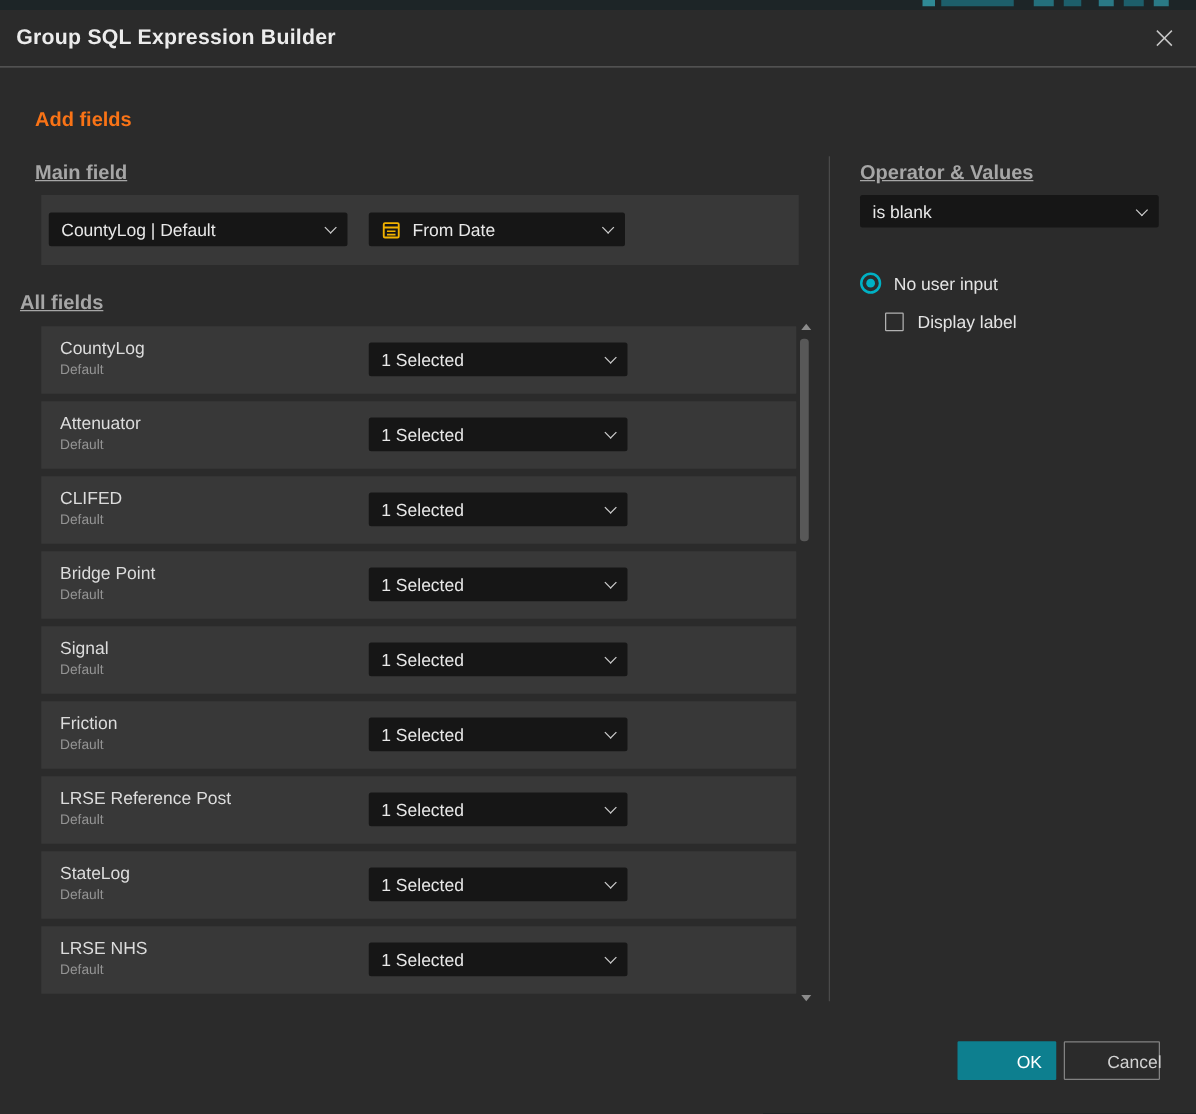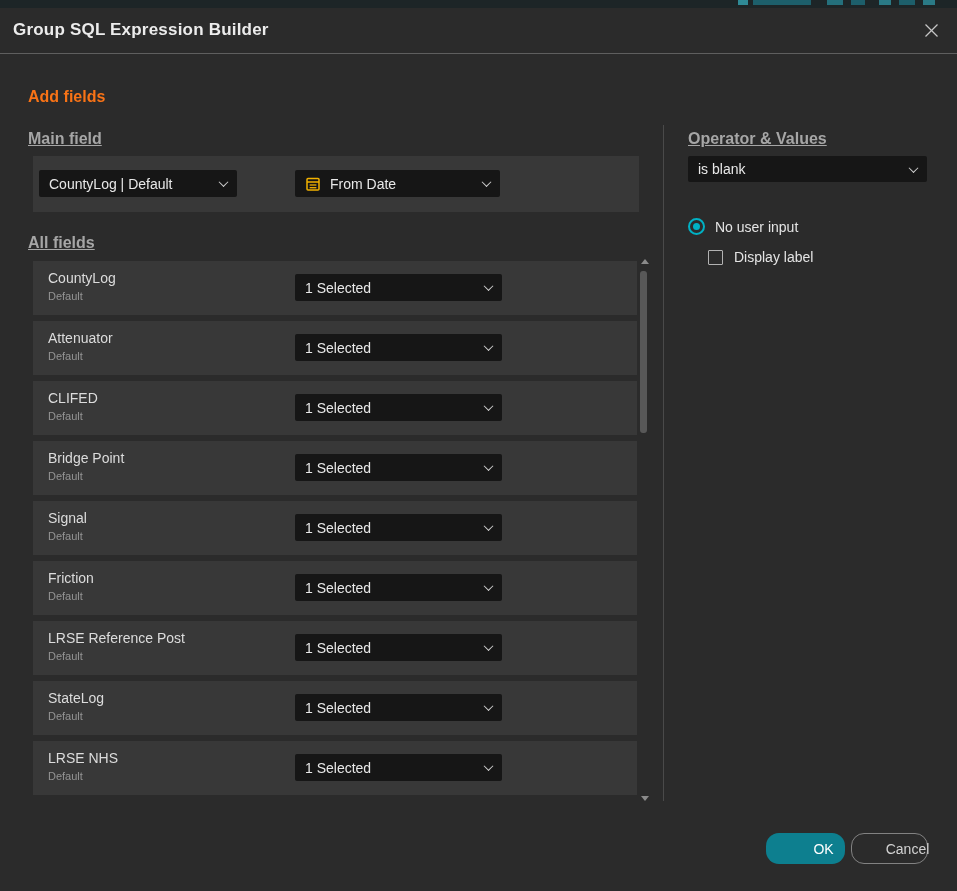--- a/index.html
+++ b/index.html
@@ -26,30 +26,30 @@
 
   .dialog{position:absolute;left:0;top:8px;width:957px;height:883px;background:var(--bg);}
 
   .titlebar{position:absolute;left:0;top:0;width:100%;height:46px;background:var(--bg);border-bottom:1px solid var(--line);}
   .title{position:absolute;left:13px;top:12px;font-size:17px;font-weight:700;color:#ececec;letter-spacing:.2px;}
   .close-btn{position:absolute;right:15px;top:11px;width:22px;height:22px;display:flex;align-items:center;justify-content:center;cursor:pointer;}
 
   .h-add{position:absolute;left:28px;top:80px;font-size:16px;font-weight:700;color:#f97316;}
   .sub-h{position:absolute;font-size:16px;font-weight:700;color:var(--heading);text-decoration:underline;}
   .lbl-main{left:28px;top:122px;}
-  .lbl-all{left:28px;top:226px;}
+  .lbl-all{left:16px;top:226px;}
   .lbl-op{left:688px;top:122px;}
 
   .main-container{position:absolute;left:33px;top:148px;width:606px;height:56px;background:var(--panel);}
 
   .dd{position:absolute;height:27px;background:var(--input);border-radius:2px;display:flex;align-items:center;padding:0 10px;color:var(--text);font-size:14px;cursor:pointer;justify-content:center;}
   .dd .chev{margin-left:auto;width:7px;height:7px;border-left:1.5px solid #cfcfcf;border-bottom:1.5px solid #cfcfcf;transform:rotate(-45deg) translate(1px,-1px);flex:none;}
   .dd .cal{flex:none;margin-right:9px;display:flex;}
 
-  .dd-layer{left:6px;top:14px;width:198px;}
+  .dd-layer{left:6px;top:14px;width:239px;}
   .dd-field{left:262px;top:14px;width:205px;}
 
   .fields-list{position:absolute;left:33px;top:253px;width:604px;}
   .field-row{position:relative;width:604px;height:54px;background:var(--panel);margin-bottom:6px;}
   .field-row .fname{position:absolute;left:15px;top:9px;font-size:14px;color:#dcdcdc;}
   .field-row .fsub{position:absolute;left:15px;top:29px;font-size:11px;color:var(--muted);}
   .field-row .dd{left:262px;top:13px;width:207px;}
 
   .scrollbar{position:absolute;left:639px;top:249px;width:11px;height:546px;}
   .sb-up{position:absolute;left:2px;top:2px;width:0;height:0;border-left:4px solid transparent;border-right:4px solid transparent;border-bottom:5px solid #8b8b8b;}
@@ -62,21 +62,21 @@
 
   .radio-row{position:absolute;left:688px;top:210px;display:flex;align-items:center;cursor:pointer;}
   .radio{width:17px;height:17px;border-radius:50%;border:2px solid var(--teal);position:relative;background:var(--bg);flex:none;}
   .radio::after{content:"";position:absolute;inset:3px;border-radius:50%;background:var(--teal);}
   .radio-row .rlabel{margin-left:10px;font-size:14px;color:#e4e4e4;}
 
   .check-row{position:absolute;left:708px;top:241px;display:flex;align-items:center;cursor:pointer;}
   .checkbox{width:15px;height:15px;border:1.5px solid #b2b2b2;border-radius:1px;background:transparent;flex:none;}
   .check-row .clabel{margin-left:11px;font-size:14px;color:#e4e4e4;}
 
-  .btn{position:absolute;top:825px;height:31px;font-size:14px;display:flex;align-items:center;justify-content:center;cursor:pointer;border-radius:13px;padding-left:36px;}
+  .btn{position:absolute;top:825px;height:31px;font-size:14px;display:flex;align-items:center;justify-content:center;cursor:pointer;border-radius:1px;padding-left:36px;}
   .btn-ok{left:766px;width:79px;background:var(--teal-btn);color:#ffffff;}
   .btn-cancel{left:851px;width:77px;background:transparent;border:1px solid #828282;color:#d2d2d2;}
 </style>
 </head>
 <body>
 
 <div class="screen">
 
   <div class="app-strip">
     <span style="left:738px;width:10px;background:#2f8a96"></span>

